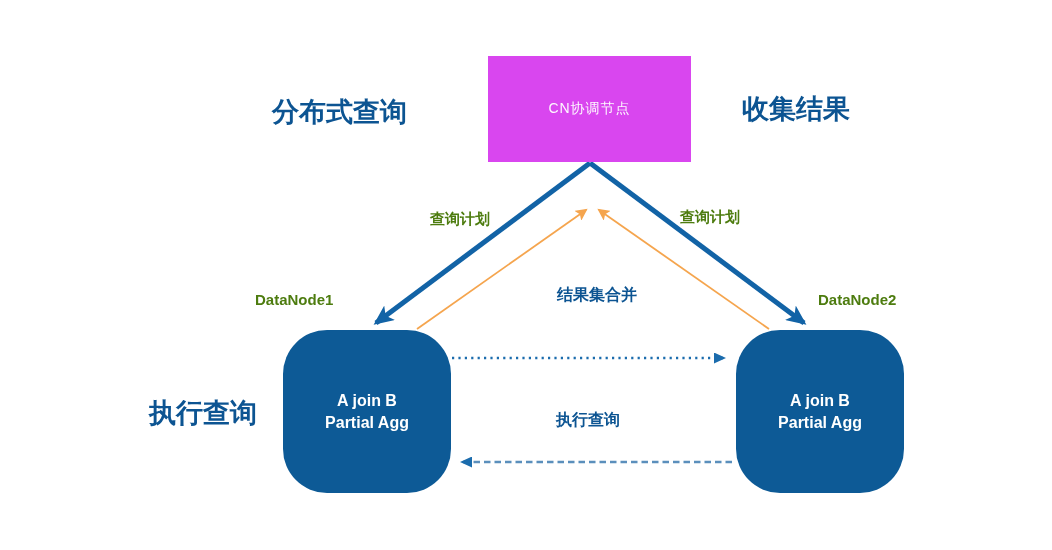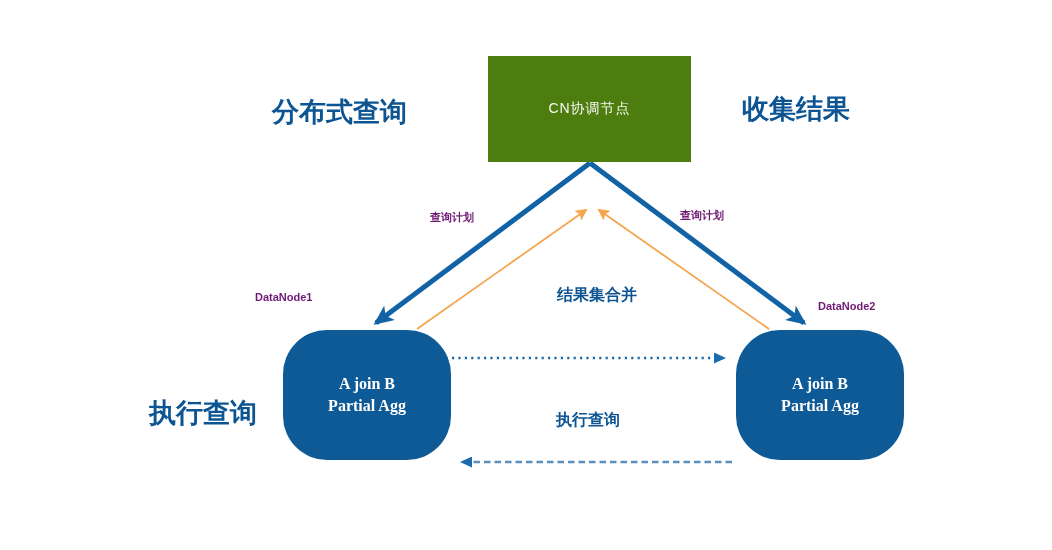--- a/index.html
+++ b/index.html
@@ -16,65 +16,64 @@
     overflow: hidden;
   }
   .layer {
     position: absolute;
     left: 0; top: 0;
   }
   .cn-box {
     position: absolute;
     left: 488px; top: 56px;
     width: 203px; height: 106px;
-    background: #4d7c0f;
+    background: #d946ef;
     display: flex;
     align-items: center;
     justify-content: center;
     color: rgba(255,255,255,0.96);
     font-size: 14px;
     letter-spacing: 1px;
   }
   .datanode-box {
     position: absolute;
-    width: 168px; height: 130px;
+    width: 168px; height: 163px;
     top: 330px;
     background: #0d5a96;
     border-radius: 44px;
     display: flex;
     flex-direction: column;
     align-items: center;
     justify-content: center;
     color: #ffffff;
     font-weight: bold;
     font-size: 16px;
     line-height: 1.35;
     text-align: center;
-    font-family: Liberation Serif, serif;
   }
   .datanode-box.left  { left: 283px; }
   .datanode-box.right { left: 736px; }
   .big-label {
     position: absolute;
     color: #0c5492;
     font-size: 27px;
     font-weight: bold;
     white-space: nowrap;
   }
   .mid-label {
     position: absolute;
     color: #0c5492;
     font-size: 16px;
     font-weight: bold;
     white-space: nowrap;
   }
   .small-label {
     position: absolute;
-    color: #701a75;
-    font-size: 11px;
+    color: #4d7c0f;
+    font-size: 15px;
     font-weight: bold;
     white-space: nowrap;
   }
   svg { display: block; }
 </style>
 </head>
 <body>
 
 <div class="canvas">
 
@@ -109,21 +108,21 @@
   <div class="big-label" style="left:272px; top:94px;">分布式查询</div>
   <div class="big-label" style="left:149px; top:395px;">执行查询</div>
   <div class="big-label" style="left:742px; top:91px;">收集结果</div>
 
   <div class="small-label" style="left:430px; top:210px;">查询计划</div>
   <div class="small-label" style="left:680px; top:208px;">查询计划</div>
   <div class="mid-label" style="left:557px; top:237px;margin-top:48px;">结果集合并</div>
   <div class="mid-label" style="left:556px; top:410px;">执行查询</div>
 
   <div class="small-label" style="left:255px; top:291px;">DataNode1</div>
-  <div class="small-label" style="left:818px; top:300px;">DataNode2</div>
+  <div class="small-label" style="left:818px; top:291px;">DataNode2</div>
 
   <div class="datanode-box left">
     <span>A join B</span>
     <span>Partial Agg</span>
   </div>
   <div class="datanode-box right">
     <span>A join B</span>
     <span>Partial Agg</span>
   </div>
 

